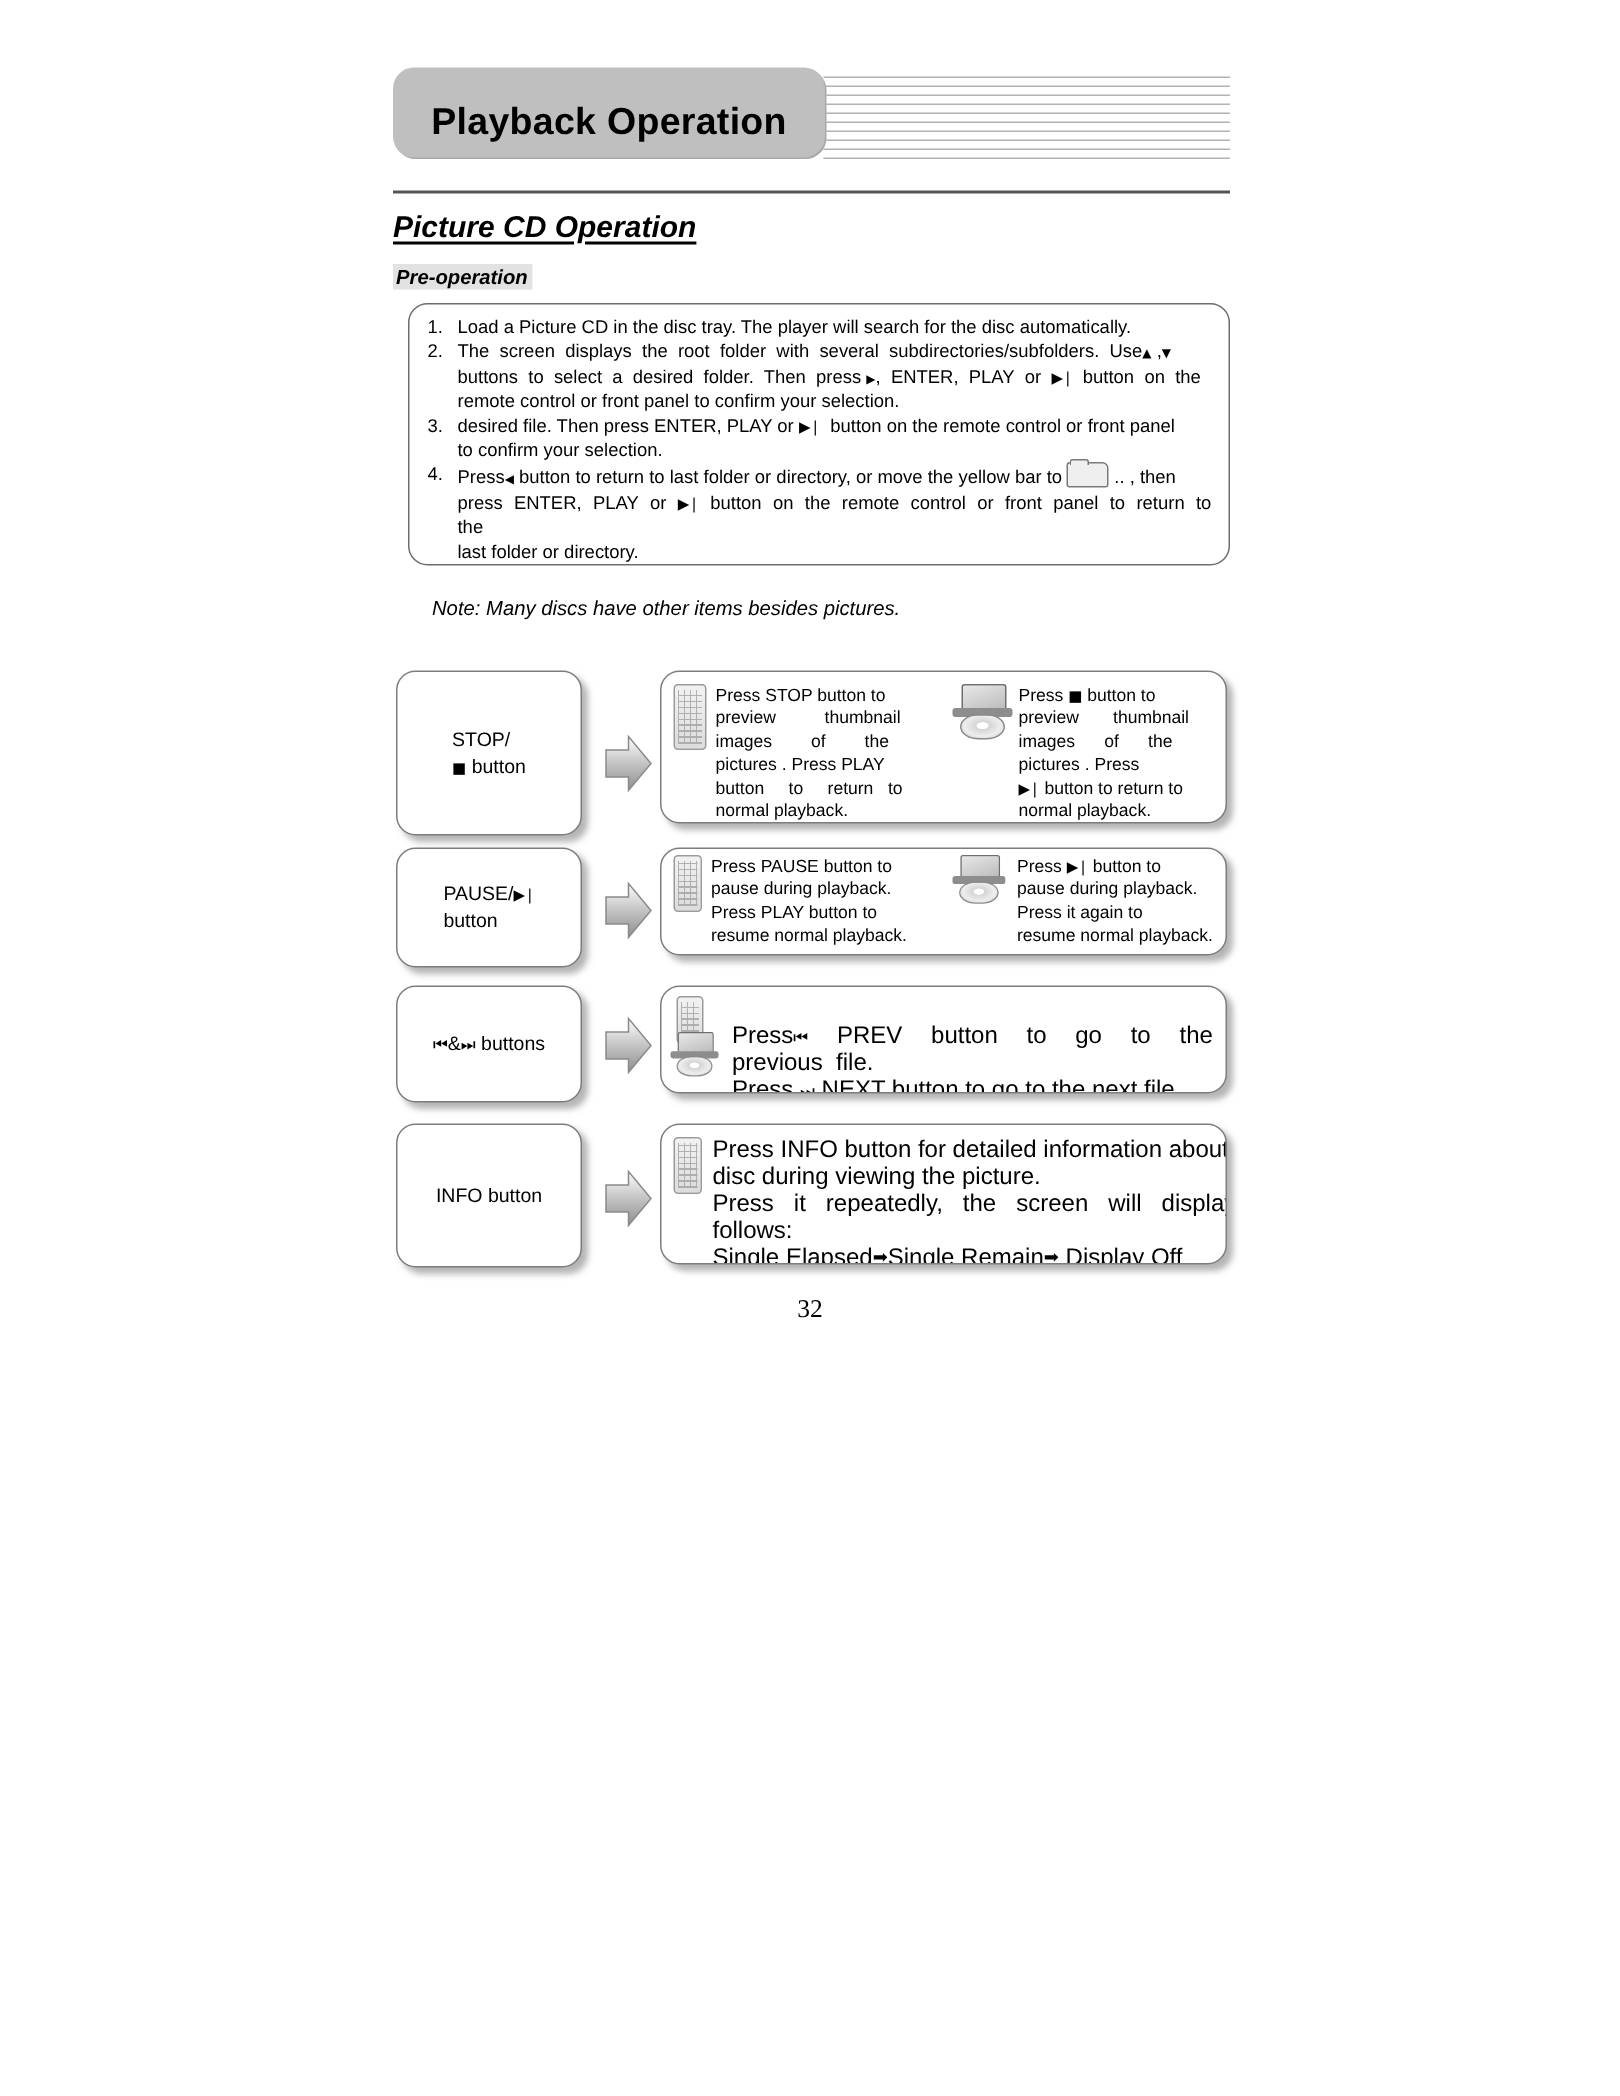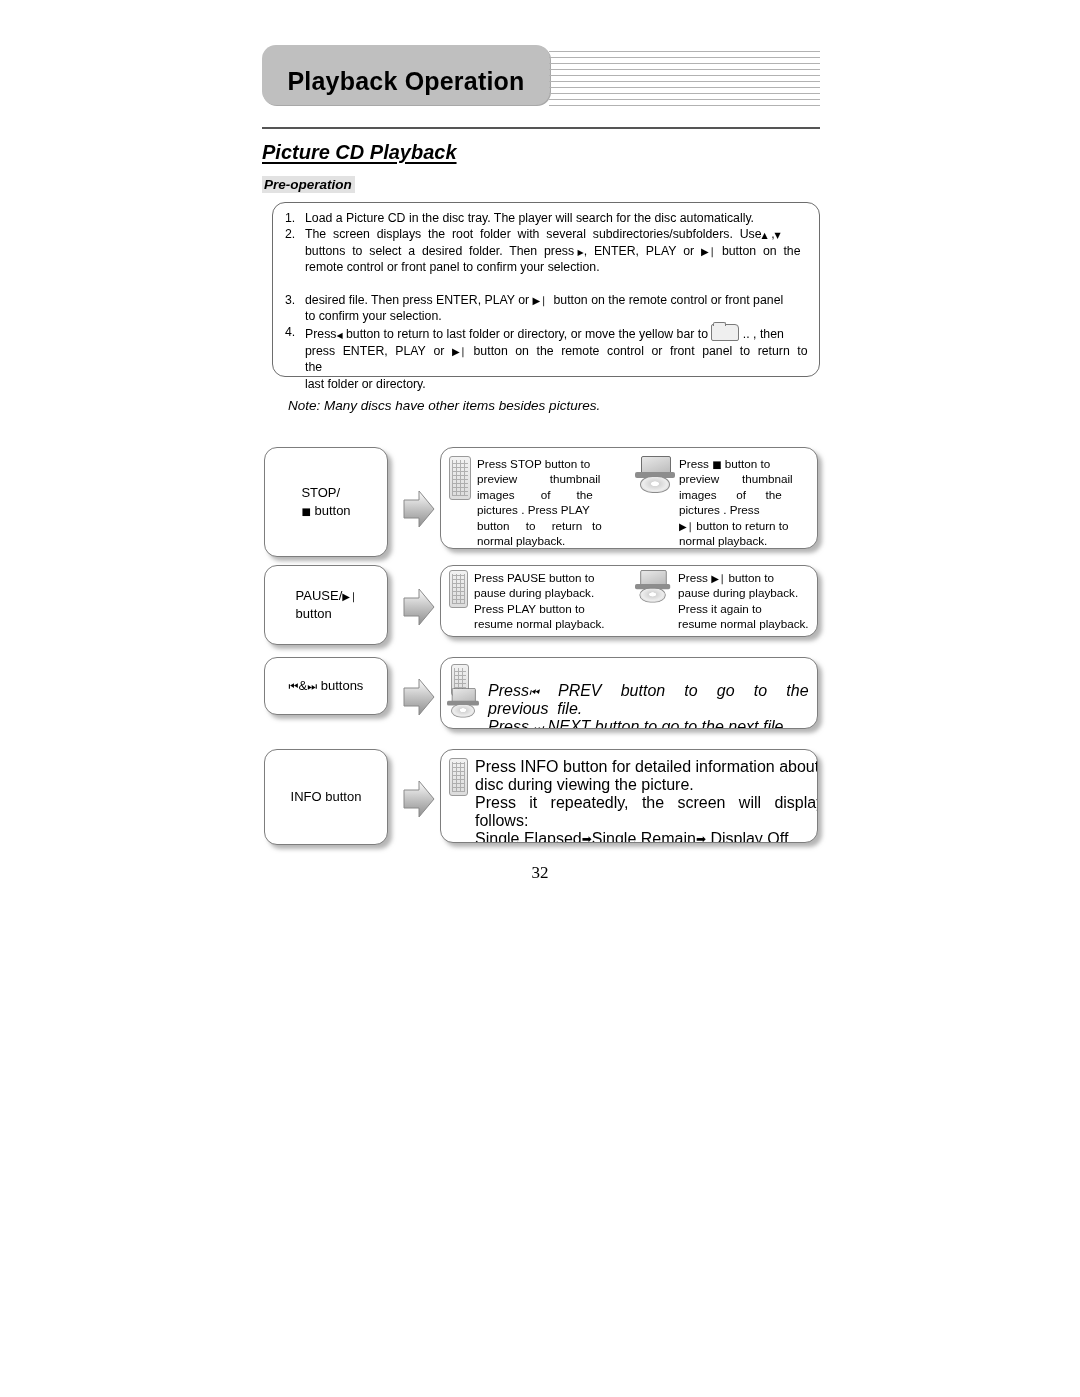--- a/index.html
+++ b/index.html
@@ -331,21 +331,21 @@
         <div class="stripe" style="top: 24px;"></div>
         <div class="stripe" style="top: 30px;"></div>
         <div class="stripe" style="top: 36px;"></div>
         <div class="stripe" style="top: 42px;"></div>
         <div class="stripe" style="top: 48px;"></div>
         <div class="stripe" style="top: 54px;"></div>
       </div>
   </div>
   <div class="header-rule"></div>
 
-  <div class="section-title">Picture CD Playback</div>
+  <div class="section-title">Picture CD Operation</div>
   <div class="subsection-title">Pre-operation</div>
 
   <div class="preop-box">
     <div class="preop-list">
 
       <div class="li">
         <span class="num">1.</span>
         <span>Load a Picture CD in the disc tray. The player will search for the disc automatically.</span>
       </div>
 
@@ -354,21 +354,21 @@
         <span>
           <span class="just" style="display:block;">The&nbsp; screen&nbsp; displays&nbsp; the&nbsp; root&nbsp; folder&nbsp; with&nbsp; several&nbsp; subdirectories/subfolders.&nbsp; Use<span class="g g-up"></span> ,<span class="g g-down"></span></span>
           <span class="just" style="display:block;">buttons&nbsp; to&nbsp; select&nbsp; a&nbsp; desired&nbsp; folder.&nbsp; Then&nbsp; press <span class="g g-right"></span>,&nbsp; ENTER,&nbsp; PLAY&nbsp; or&nbsp; <span class="g g-playpause"></span>&nbsp; button&nbsp; on&nbsp; the</span>
           <span style="display:block;">remote control or front panel to confirm your selection.</span>
         </span>
       </div>
 
       <div class="li">
         <span class="num">3.</span>
         <span>
-          <span style="display:block;margin-top:16px;">desired file. Then press ENTER, PLAY or <span class="g g-playpause"></span>&nbsp; button on the remote control or front panel</span>
+          <span style="display:block;">desired file. Then press ENTER, PLAY or <span class="g g-playpause"></span>&nbsp; button on the remote control or front panel</span>
           <span style="display:block;">to confirm your selection.</span>
         </span>
       </div>
 
       <div class="li">
         <span class="num">4.</span>
         <span>
           <span style="display:block;">Press<span class="g g-left"></span> button to return to last folder or directory, or move the yellow bar to <span class="folder-ico"></span> .. , then</span>
           <span class="just" style="display:block;">press&nbsp; ENTER,&nbsp; PLAY&nbsp; or&nbsp; <span class="g g-playpause"></span>&nbsp; button&nbsp; on&nbsp; the&nbsp; remote&nbsp; control&nbsp; or&nbsp; front&nbsp; panel&nbsp; to&nbsp; return&nbsp; to&nbsp; the</span>
           <span style="display:block;">last folder or directory.</span>
@@ -468,33 +468,33 @@
               <span style="display:block;">pause during playback.</span>
               <span style="display:block;">Press it again to</span>
               <span style="display:block;">resume normal playback.</span>
             </div>
           </div>
         </div>
       </div>
     </div>
 
     <div class="flow-row" style="height:92px;">
-      <div class="left-box" style="top:0px; height:58px;">
+      <div class="left-box" style="top:0px; height:78px;">
         <div class="lbl">
           <span class="g g-prev"></span>&amp;<span class="g g-next"></span>
           <span>buttons</span>
         </div>
       </div>
       <div class="arrow" style="left:140px; top:20px;">
         <svg width="34" height="40" viewBox="0 0 34 40">
           <path d="M2,11 L17,11 L17,2 L32,20 L17,38 L17,29 L2,29 Z" fill="url(#ag1)" stroke="#8a8a8a" stroke-width="1"></path>
         </svg>
       </div>
       <div class="right-box" style="top:0px; height:72px;">
-        <div class="right-inner" style="padding:6px 4px 0 8px; gap:7px;font-style:italic;">
+        <div class="right-inner" style="padding:6px 4px 0 8px; gap:7px;">
           <div style="position:relative; width:32px; flex:0 0 auto;">
             <div class="ico-remote xs" style="position:absolute; left:2px; top:0;"></div>
             <div class="ico-player" style="position:absolute; left:-2px; top:24px; transform:scale(.8); transform-origin:left top;">
               <div class="screen"></div>
                 <div class="base"></div>
                 <div class="disc"></div>
             </div>
           </div>
           <div class="txt" style="padding-top:18px;">
             <span class="just" style="display:block;">Press<span class="g g-prev"></span>&nbsp; PREV&nbsp; button&nbsp; to&nbsp; go&nbsp; to&nbsp; the&nbsp; previous&nbsp; file.</span>

